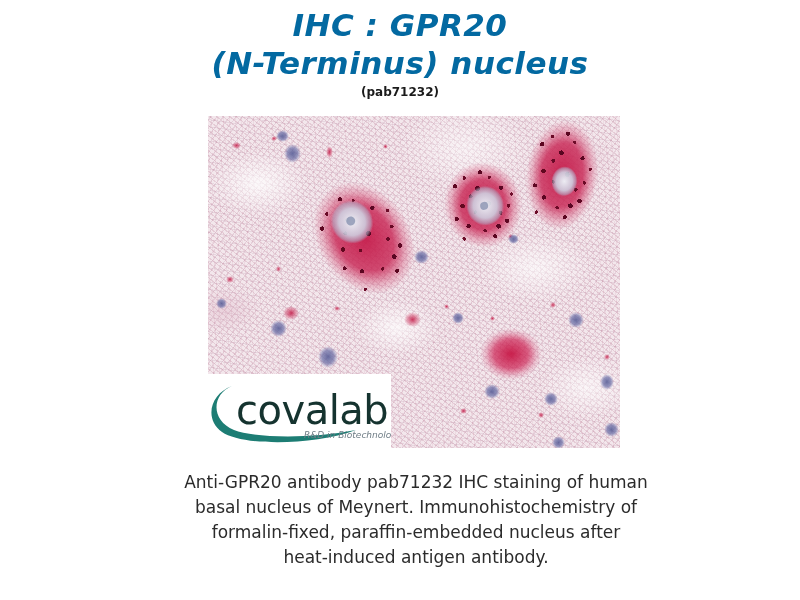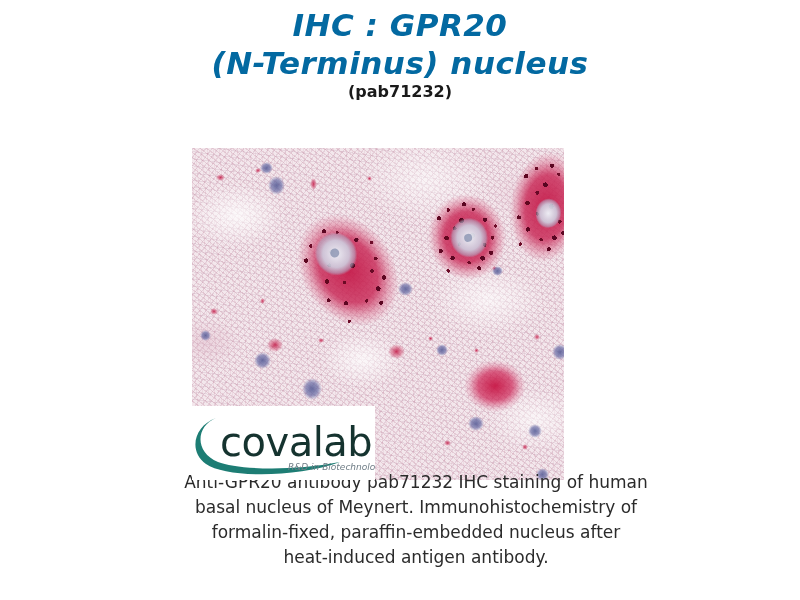--- a/index.html
+++ b/index.html
@@ -26,36 +26,35 @@
     font-weight: bold;
     font-size: 31px;
     line-height: 38px;
     color: #0369a1;
     letter-spacing: 0.5px;
     font-style: italic;
   }
   .subtitle-line {
     font-family: "DejaVu Sans", sans-serif;
     font-weight: bold;
-    font-size: 16px;
+    font-size: 12px;
     line-height: 18px;
     color: #1a1a1a;
     margin-top: 1px;
   }
 
   
   .figure-wrap {
     position: absolute;
-    left: 192px;
+    left: 208px;
     top: 116px;
-    width: 372px;
+    width: 412px;
     height: 332px;
     overflow: hidden;
     background: #f2e6ea;
-    margin-top: 32px;
   }
   .micrograph {
     position: absolute;
     inset: 0;
     overflow: hidden;
   }
   
   .neuropil {
     position: absolute;
     inset: -10px;

